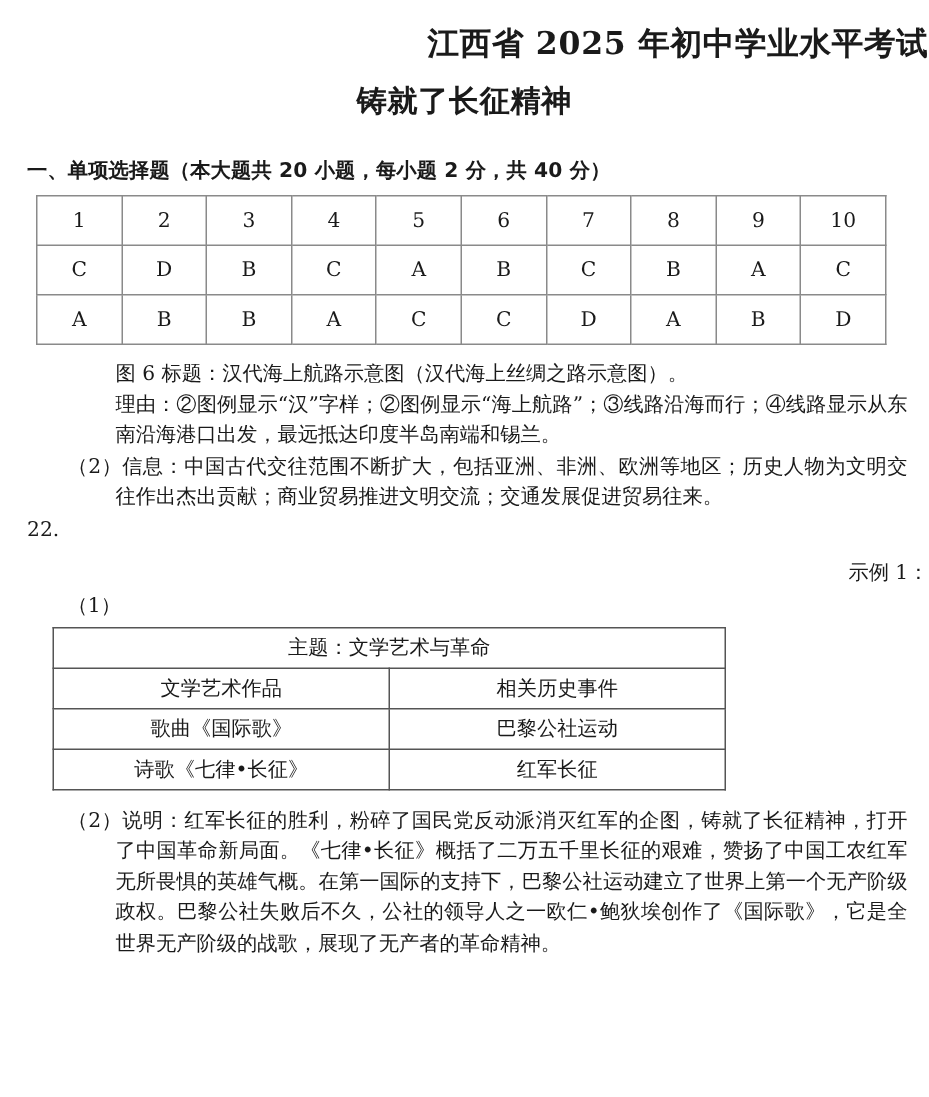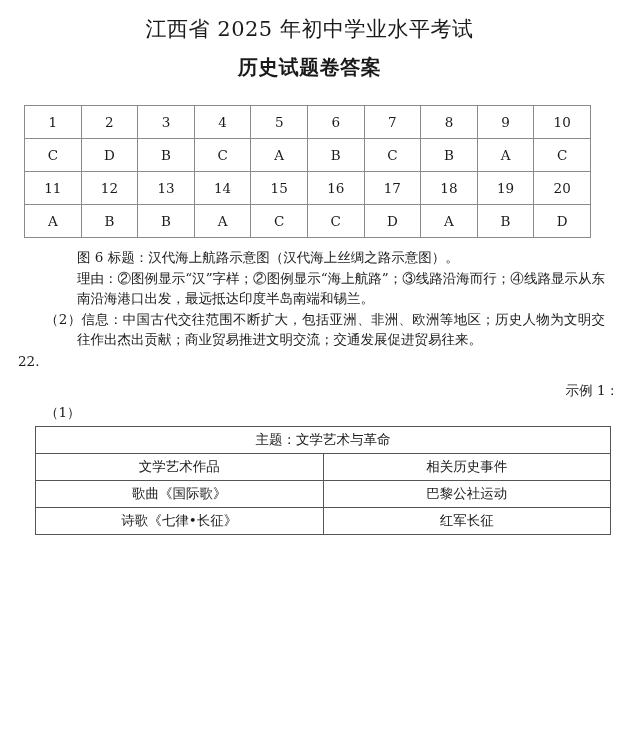--- a/index.html
+++ b/index.html
@@ -17,24 +17,24 @@
   }
   .page {
     width: 619px;
     height: 731px;
     position: relative;
     box-sizing: border-box;
   }
 
   
   .title-main {
-    text-align: center;
+    text-align: right;
     font-size: 21px;
     line-height: 30px;
-    font-weight: 400;
+    font-weight: 700;
     letter-spacing: 0.5px;
     margin: 14px 0 0 0;
     font-family: "DejaVu Serif", "Liberation Serif", serif;
   }
   .title-sub {
     text-align: center;
     font-size: 20px;
     line-height: 28px;
     font-weight: 700;
     letter-spacing: 0.5px;
@@ -112,43 +112,44 @@
   .shili-sub {
     font-size: 13.5px;
     line-height: 20px;
     margin: 2px 0 0 45px;
   }
 
   
   .theme-table {
     border-collapse: collapse;
     margin: 4px 0 0 35px;
-    width: 576px;
+    width: 449px;
     table-layout: fixed;
   }
   .theme-table td {
     border: 1px solid #555555;
     height: 26px;
     text-align: center;
     vertical-align: middle;
     font-size: 13.5px;
     padding: 0 2px;
     font-family: "DejaVu Serif", "Liberation Serif", serif;
   }
   .spacer-10 { height: 10px; }
 </style>
 </head>
 <body>
 
 <div class="page">
 
   <div class="title-main">江西省 2025 年初中学业水平考试</div>
-  <div class="title-sub">历史试题卷答案</div>
+  <div class="title-sub">铸就了长征精神</div>
 
   <div class="sec1-wrap">
+    <div class="section-heading">一、单项选择题（本大题共 20 小题，每小题 2 分，共 40 分）</div>
 
     <table class="mcq-table">
       <tbody>
         <tr>
           <td>1</td>
           <td>2</td>
           <td>3</td>
           <td>4</td>
           <td>5</td>
           <td>6</td>
@@ -163,32 +164,20 @@
           <td>B</td>
           <td>C</td>
           <td>A</td>
           <td>B</td>
           <td>C</td>
           <td>B</td>
           <td>A</td>
           <td>C</td>
         </tr>
         <tr>
-          <td>11</td>
-          <td>12</td>
-          <td>13</td>
-          <td>14</td>
-          <td>15</td>
-          <td>16</td>
-          <td>17</td>
-          <td>18</td>
-          <td>19</td>
-          <td>20</td>
-        </tr>
-        <tr>
           <td>A</td>
           <td>B</td>
           <td>B</td>
           <td>A</td>
           <td>C</td>
           <td>C</td>
           <td>D</td>
           <td>A</td>
           <td>B</td>
           <td>D</td>
@@ -224,16 +213,19 @@
         </tr>
         <tr>
           <td>诗歌《七律•长征》</td>
           <td>红军长征</td>
         </tr>
       </tbody>
     </table>
 
     <div class="spacer-10"></div>
 
+    <div class="para hang">
+      <span class="lead">（2）</span><span>说明：红军长征的胜利，粉碎了国民党反动派消灭红军的企图，铸就了长征精神，打开了中国革命新局面。《七律•长征》概括了二万五千里长征的艰难，赞扬了中国工农红军无所畏惧的英雄气概。在第一国际的支持下，巴黎公社运动建立了世界上第一个无产阶级政权。巴黎公社失败后不久，公社的领导人之一欧仁•鲍狄埃创作了《国际歌》，它是全世界无产阶级的战歌，展现了无产者的革命精神。</span>
+    </div>
 
   </div>
 
 </div>
 
 </body></html>

